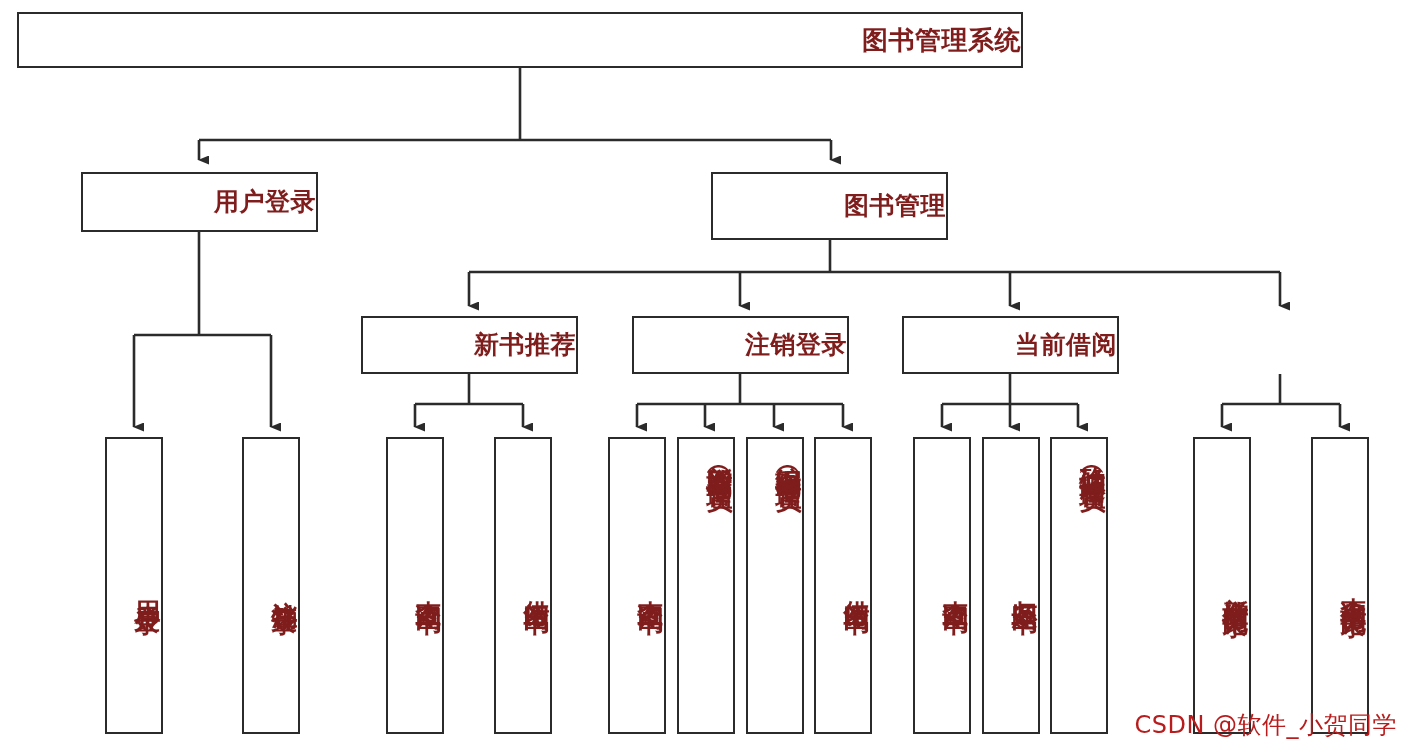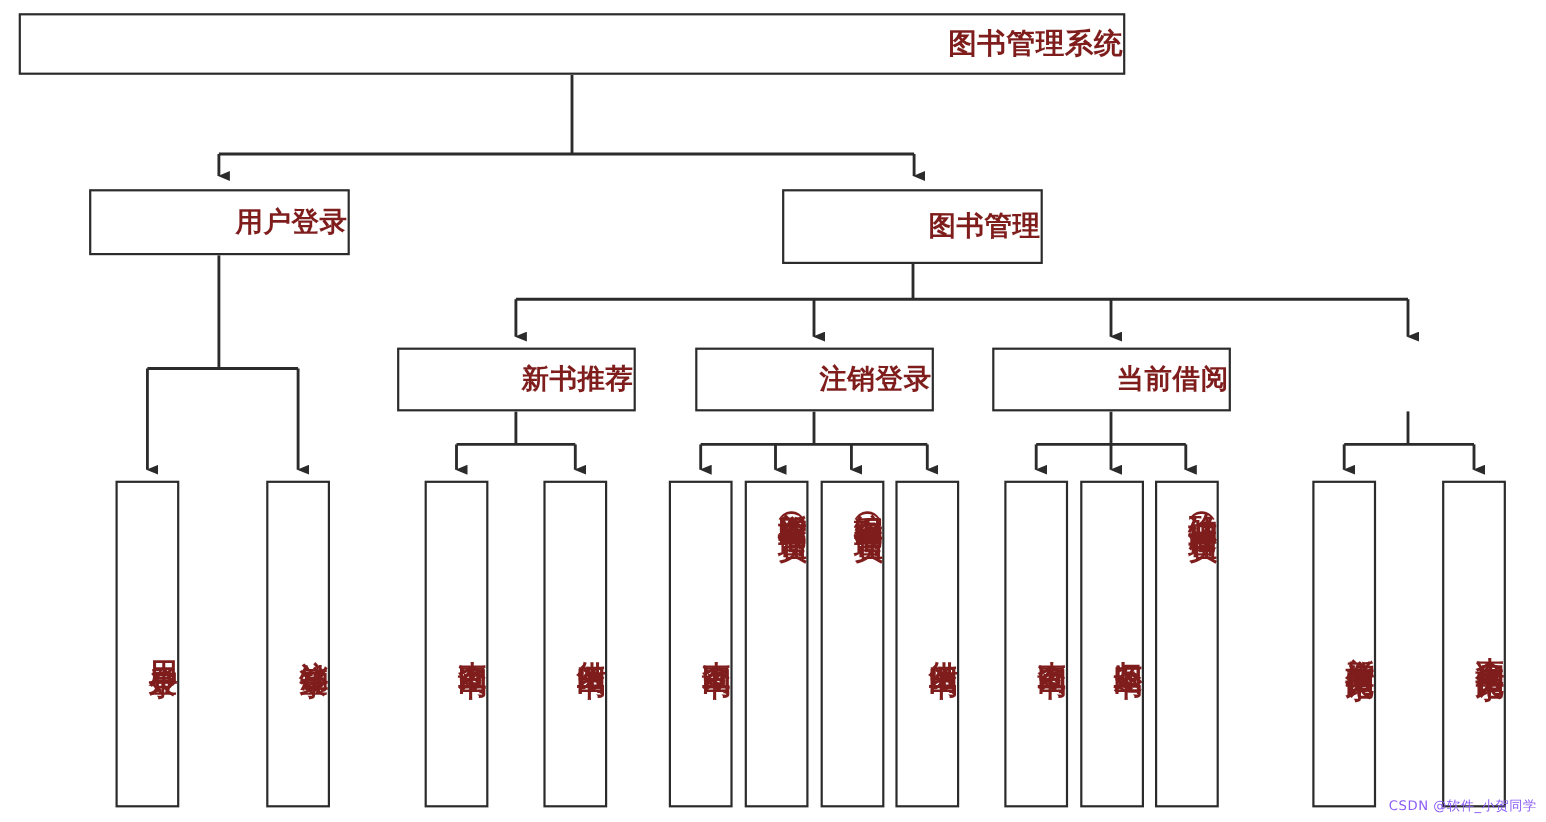--- a/index.html
+++ b/index.html
@@ -64,22 +64,22 @@
     white-space: normal;
   }
   .node.v.center {
     align-items: center;
     padding-top: 0;
   }
   #watermark {
     position: absolute;
     right: 8px;
     bottom: 6px;
-    font-size: 12px;
-    color: #8b5cf6;
+    font-size: 24px;
+    color: #b91c1c;
     white-space: nowrap;
     letter-spacing: 0.5px;
   }
 </style>
 </head>
 <body>
 
 <div id="canvas">
 
   <svg id="wires" viewBox="0 0 1405 747" width="1405" height="747" xmlns="http://www.w3.org/2000/svg">

